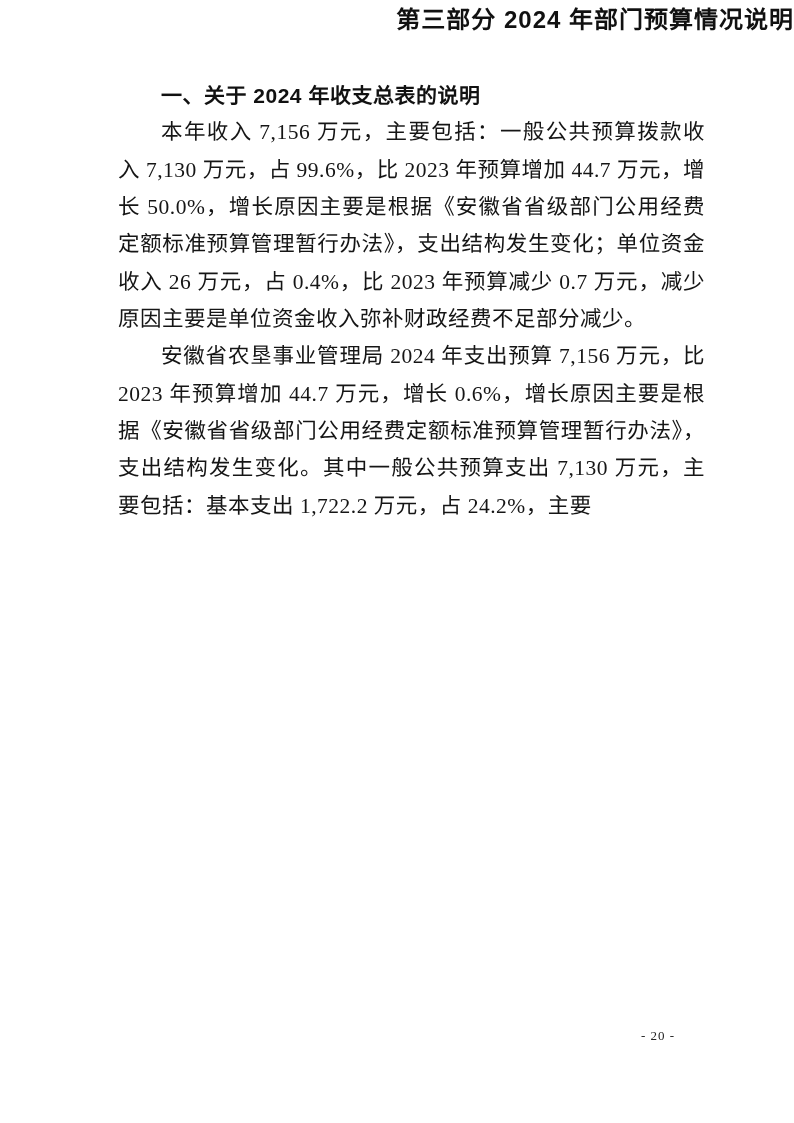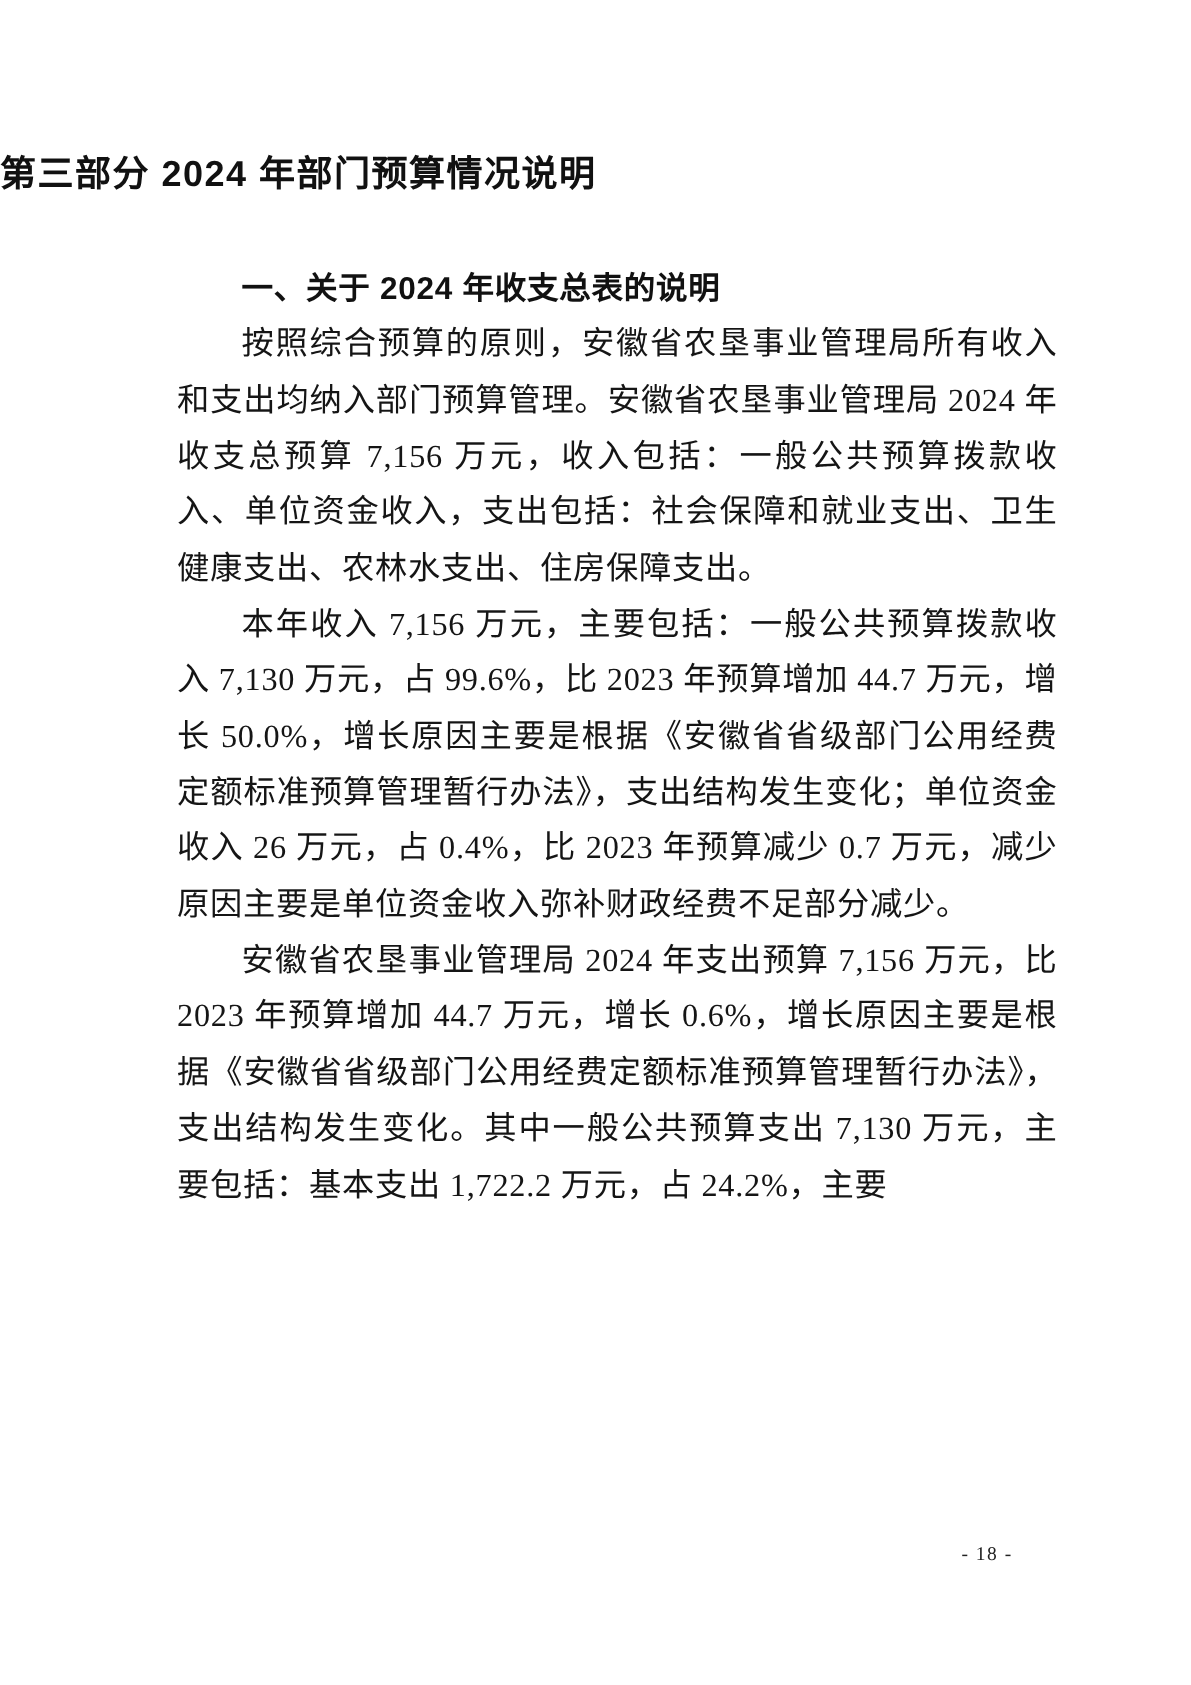--- a/index.html
+++ b/index.html
@@ -10,22 +10,21 @@
   .page {
     position: relative;
     width: 794px;
     height: 1123px;
     background: #ffffff;
     color: #1a1a1a;
     overflow: hidden;
   }
   .doc-title {
     margin: 0;
-    padding-top: 97px;
-    text-align: left;
+    text-align: right;
     font-family: "Liberation Sans", "DejaVu Sans", sans-serif;
     font-weight: 700;
     font-size: 24px;
     line-height: 40px;
     letter-spacing: 1px;
     color: #111111;
   }
   .content {
     margin: 37px 44px 0 118px;
     width: 587px;
@@ -65,23 +64,22 @@
 </head>
 <body>
 
 <div class="page">
 
   <h1 class="doc-title">第三部分 2024 年部门预算情况说明</h1>
 
   <div class="content">
 
     <h2 class="section-heading">一、关于 2024 年收支总表的说明</h2>
-    <p class="body-paragraph">按照综合预算的原则，安徽省农垦事业管理局所有收入和支出均纳入部门预算管理。安徽省农垦事业管理局 2024 年收支总预算 7,156 万元，收入包括：一般公共预算拨款收入、单位资金收入，支出包括：社会保障和就业支出、卫生健康支出、农林水支出、住房保障支出。</p>
 
     <p class="body-paragraph">本年收入 7,156 万元，主要包括：一般公共预算拨款收入 7,130 万元，占 99.6%，比 2023 年预算增加 44.7 万元，增长 50.0%，增长原因主要是根据《安徽省省级部门公用经费定额标准预算管理暂行办法》，支出结构发生变化；单位资金收入 26 万元，占 0.4%，比 2023 年预算减少 0.7 万元，减少原因主要是单位资金收入弥补财政经费不足部分减少。</p>
 
     <p class="body-paragraph">安徽省农垦事业管理局 2024 年支出预算 7,156 万元，比 2023 年预算增加 44.7 万元，增长 0.6%，增长原因主要是根据《安徽省省级部门公用经费定额标准预算管理暂行办法》，支出结构发生变化。其中一般公共预算支出 7,130 万元，主要包括：基本支出 1,722.2 万元，占 24.2%，主要</p>
 
   </div>
 
-  <div class="page-number">- 18 -</div>
+  <div class="page-number">- 20 -</div>
 
 </div>
 
 </body></html>

